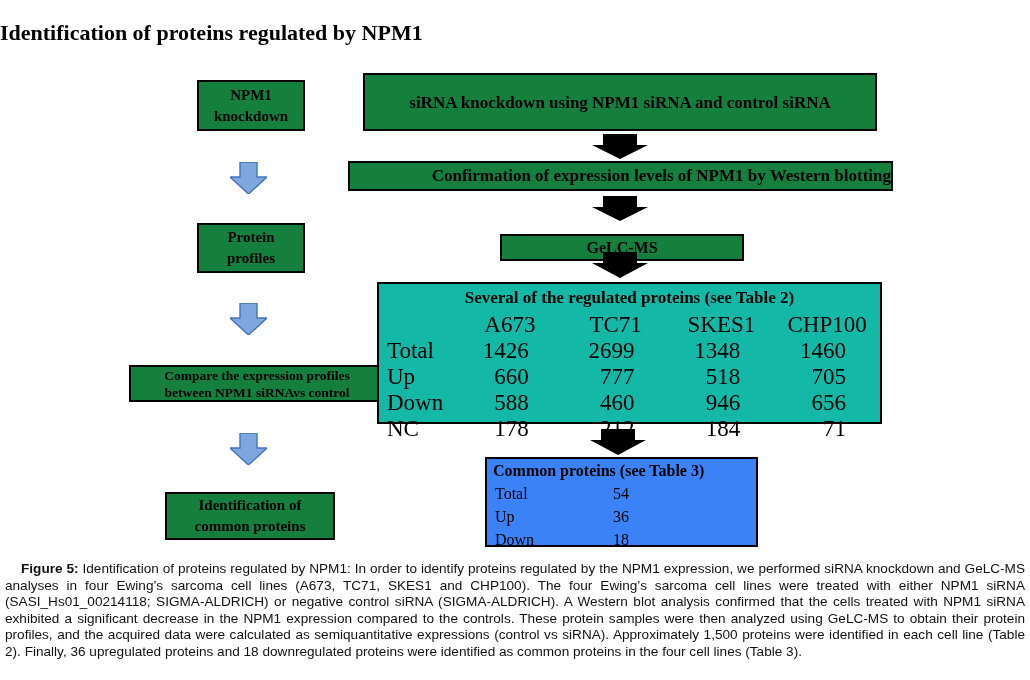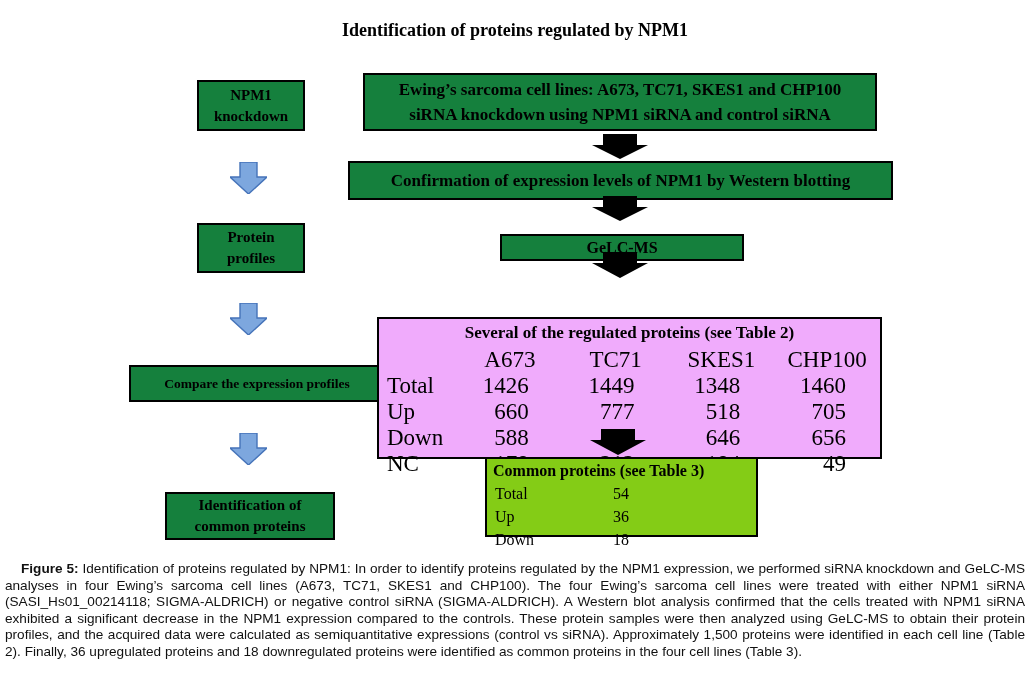--- a/index.html
+++ b/index.html
@@ -1,42 +1,42 @@
 <!DOCTYPE html>
 <html><head>
 <meta charset="utf-8">
 <style>
   html,body{margin:0;padding:0;background:#ffffff;}
   .page{position:relative;width:1030px;height:680px;background:#ffffff;overflow:hidden;
         font-family:"Liberation Serif", serif;color:#000;}
-  .title{position:absolute;left:0;top:20px;width:1030px;margin:0;text-align:center;
-         font-size:18px;font-weight:bold;font-family:"Liberation Serif", serif;}
+  .title{position:absolute;left:0;top:20px;width:1030px;margin:0;
+         font-size:22px;font-weight:bold;font-family:"Liberation Serif", serif;}
   .box{position:absolute;background:#15803d;border:2px solid #000;box-sizing:border-box;
        display:flex;flex-direction:column;align-items:center;justify-content:center;
        font-weight:bold;text-align:center;}
   .arrow{position:absolute;}
   
   .b-npm1{left:197px;top:80px;width:108px;height:51px;font-size:15px;line-height:21px;}
   .b-ewing{left:363px;top:73px;width:514px;height:58px;font-size:17px;line-height:25px;}
-  .b-confirm{left:348px;top:161px;width:545px;height:39px;font-size:17px;}
+  .b-confirm{left:348px;top:161px;width:545px;height:30px;font-size:17px;align-items:flex-end;}
   .b-gelcms{left:500px;top:234px;width:244px;height:27px;font-size:16px;}
   .b-profiles{left:197px;top:223px;width:108px;height:50px;font-size:15px;line-height:21px;align-items:center;}
   .b-compare{left:129px;top:365px;width:256px;height:37px;font-size:13.5px;line-height:17px;}
   .b-ident{left:165px;top:492px;width:170px;height:48px;font-size:15px;line-height:21px;}
   
-  .t-reg{left:377px;top:282px;width:505px;height:142px;position:absolute;background:#f0abfc;
-         border:2px solid #000;box-sizing:border-box;margin-top:35px;}
+  .t-reg{left:377px;top:282px;width:505px;height:142px;position:absolute;background:#14b8a6;
+         border:2px solid #000;box-sizing:border-box;}
   .t-reg .t-title{font-size:17px;font-weight:bold;text-align:center;padding-top:4px;height:24px;}
   .t-reg table{border-collapse:collapse;width:100%;font-size:23px;}
   .t-reg td,.t-reg th{padding:0;height:22px;font-weight:normal;}
   .t-reg th{text-align:center;}
   .t-reg td.lbl{text-align:left;padding-left:8px;width:70px;}
   .t-reg td.num{text-align:right;padding-right:34px;}
   
-  .t-com{left:485px;top:457px;width:273px;height:80px;position:absolute;background:#84cc16;
+  .t-com{left:485px;top:457px;width:273px;height:90px;position:absolute;background:#3b82f6;
          border:2px solid #000;box-sizing:border-box;font-size:16px;}
   .t-com .t-title{font-weight:bold;padding:3px 0 2px 6px;}
   .t-com table{border-collapse:collapse;font-size:16px;width:100%;}
   .t-com td{padding:0;height:23px;text-align:left;}
   .t-com td.lbl{padding-left:8px;width:118px;}
   
   .caption{position:absolute;left:5px;top:561px;width:1020px;margin:0;
            font-family:"Liberation Sans", sans-serif;font-size:13.6px;line-height:16.6px;
            text-align:justify;color:#111;}
   .caption strong{font-weight:bold;padding-left:16px;}
@@ -61,33 +61,33 @@
     <span>Protein</span>
     <span>profiles</span>
   </div>
 
   <svg class="arrow" style="left:230px;top:303px;" width="37" height="32" viewBox="0 0 37 32">
     <polygon points="10,0 27,0 27,15 37,15 18.5,32 0,15 10,15" fill="#7da7de" stroke="#4573b9" stroke-width="1.4"></polygon>
   </svg>
 
   <div class="box b-compare">
     <span>Compare the expression profiles</span>
+    <span>between NPM1 siRNAvs control</span>
   </div>
 
   <svg class="arrow" style="left:230px;top:433px;" width="37" height="32" viewBox="0 0 37 32">
     <polygon points="10,0 27,0 27,15 37,15 18.5,32 0,15 10,15" fill="#7da7de" stroke="#4573b9" stroke-width="1.4"></polygon>
   </svg>
 
   <div class="box b-ident">
     <span>Identification of</span>
     <span>common proteins</span>
   </div>
 
   <div class="box b-ewing">
-    <span>Ewing’s sarcoma cell lines: A673, TC71, SKES1 and CHP100</span>
     <span>siRNA knockdown using NPM1 siRNA and control siRNA</span>
   </div>
 
   <svg class="arrow" style="left:592px;top:134px;" width="56" height="25" viewBox="0 0 56 25">
     <polygon points="11,0 45,0 45,11 56,11 28,25 0,11 11,11" fill="#000000"></polygon>
   </svg>
 
   <div class="box b-confirm">
     <span>Confirmation of expression levels of NPM1 by Western blotting</span>
   </div>
@@ -113,44 +113,44 @@
           <th>A673</th>
           <th>TC71</th>
           <th>SKES1</th>
           <th>CHP100</th>
         </tr>
       </thead>
       <tbody>
         <tr>
           <td class="lbl">Total</td>
           <td class="num">1426</td>
-          <td class="num">1449</td>
+          <td class="num">2699</td>
           <td class="num">1348</td>
           <td class="num">1460</td>
         </tr>
         <tr>
           <td class="lbl">Up</td>
           <td class="num">660</td>
           <td class="num">777</td>
           <td class="num">518</td>
           <td class="num">705</td>
         </tr>
         <tr>
           <td class="lbl">Down</td>
           <td class="num">588</td>
           <td class="num">460</td>
-          <td class="num">646</td>
+          <td class="num">946</td>
           <td class="num">656</td>
         </tr>
         <tr>
           <td class="lbl">NC</td>
           <td class="num">178</td>
           <td class="num">212</td>
           <td class="num">184</td>
-          <td class="num">49</td>
+          <td class="num">71</td>
         </tr>
       </tbody>
     </table>
   </div>
 
   <svg class="arrow" style="left:590px;top:429px;" width="56" height="26" viewBox="0 0 56 26">
     <polygon points="11,0 45,0 45,11 56,11 28,26 0,11 11,11" fill="#000000"></polygon>
   </svg>
 
   <div class="t-com">

